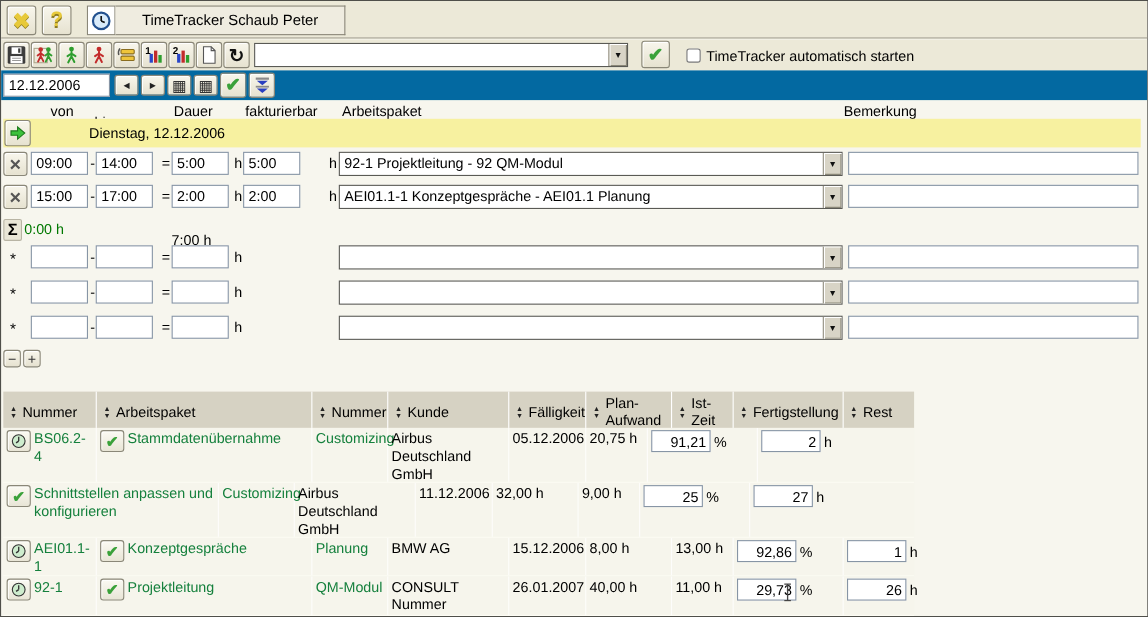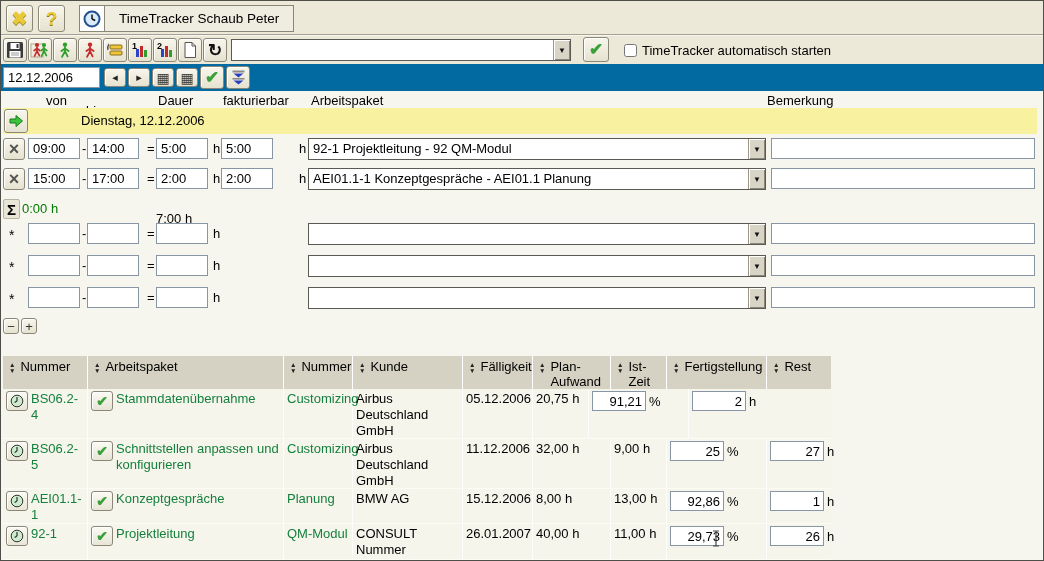--- a/index.html
+++ b/index.html
@@ -14,21 +14,21 @@
               background:#ece9d8; border-bottom:1px solid #a5a193; }
   .sq-btn { position:absolute; display:flex; align-items:center; justify-content:center;
             border:1px solid #8a8778; border-radius:3px;
             background:linear-gradient(#f8f6ec,#e6e2d0); box-shadow:inset 1px 1px 0 #fff;
             cursor:default; }
   .gold { color:#e7c93a; font-weight:bold; font-size:19px; text-shadow:0 1px 0 #8d7b20; }
   .title-tab { position:absolute; left:78px; top:4px; height:27px; display:flex; }
   .clock-box { width:26px; height:27px; border:1px solid #8a8778; background:#fff;
                display:flex; align-items:center; justify-content:center; }
   .title-label { height:27px; border:1px solid #8a8778; border-left:none; background:#efece0;
-                 display:flex; align-items:center; padding:0 14px; font-size:13.5px; }
+                 display:flex; align-items:center; padding:0 24px; font-size:13.5px; }
 
   
   .toolbar { position:absolute; left:0; top:35px; width:100%; height:28px; background:#ece9d8; }
   .tool-btn { width:24px; height:24px; top:2px; }
   .combo { position:absolute; height:22px; background:#fff; border:1px solid #5a5a55;
            display:flex; align-items:stretch; overflow:hidden; }
   .combo .txt { flex:1; padding:2px 4px 0 4px; white-space:nowrap; overflow:hidden; }
   .combo .cbtn { width:17px; border-left:1px solid #9a968a; background:#d8d4c6;
                  box-shadow:inset 1px 1px 0 #fff, inset -1px -1px 0 #8a8778;
                  display:flex; align-items:center; justify-content:center;
@@ -61,21 +61,21 @@
                border:1px solid #b8b4a4; border-radius:2px; background:#e9e6d7;
                display:flex; align-items:center; justify-content:center;
                font-size:15px; font-weight:bold; }
   .sum-green { position:absolute; left:21px; top:2px; color:#007800; }
   .sum-total { position:absolute; left:155px; top:2px;margin-top:10px; }
   .pm-btn { width:16px; height:16px; font-size:13px; color:#333; }
 
   
   .grid { position:absolute; left:2px; top:355px; width:828px; }
   .ghead { display:flex; background:#d6d2c3; height:33px; }
-  .hc { display:flex; align-items:flex-start; padding-top:3px; border-right:1px solid #fff;
+  .hc { display:flex; align-items:center; padding-top:3px; border-right:1px solid #fff;
         overflow:visible; white-space:nowrap; }
   .sort { display:inline-flex; flex-direction:column; align-items:center;
           font-size:6.5px; line-height:5.5px; color:#222; margin:3px 5px 0 6px; cursor:pointer; }
   .grow { display:flex; border-bottom:1px solid #fdfcf4; background:#f6f5ec; }
   .gc { padding:2px 2px 0 3px; border-right:1px solid rgba(255,255,255,.8);
         line-height:16px; }
   .lnk { color:#15803d; cursor:pointer; }
   .ibtn { width:22px; height:20px; flex:none; display:flex; align-items:center;
           justify-content:center; border:1px solid #8a8778; border-radius:3px;
           background:linear-gradient(#fbfaf3,#e8e5d6); box-shadow:inset 1px 1px 0 #fff; }
@@ -433,30 +433,20 @@
         <input class="pin" value="91,21" style="">
         <span class="unit">%</span>
       </div>
       <div class="gc cellflex" style="width:64px;border-right:none;">
         <input class="pin" value="2" style="">
         <span class="unit">h</span>
       </div>
     </div>
 
     <div class="grow" style="height:50px;">
-      <div class="gc cellflex" style="width:85px;">
-        <button class="ibtn">
-          <svg width="14" height="14" viewBox="0 0 14 14">
-            <circle cx="7" cy="7" r="5.8" fill="#cdeccd" stroke="#333"></circle>
-            <line x1="7" y1="7" x2="7" y2="3" stroke="#333" stroke-width="1.2"></line>
-            <line x1="7" y1="7" x2="4.6" y2="8.6" stroke="#333" stroke-width="1.2"></line>
-          </svg>
-        </button>
-        <span class="lnk" style="width:52px;">BS06.2-5</span>
-      </div>
       <div class="gc cellflex" style="width:196px;">
         <button class="ibtn">
           <span class="checkmark" style="font-size:14px;">✔</span>
         </button>
         <span class="lnk" style="width:168px;">Schnittstellen anpassen und konfigurieren</span>
       </div>
       <div class="gc" style="width:69px;"><span class="lnk nowrap">Customizing</span></div>
       <div class="gc" style="width:110px;">Airbus Deutschland GmbH</div>
       <div class="gc nowrap" style="width:70px;">11.12.2006</div>
       <div class="gc nowrap" style="width:78px;">32,00 h</div>

